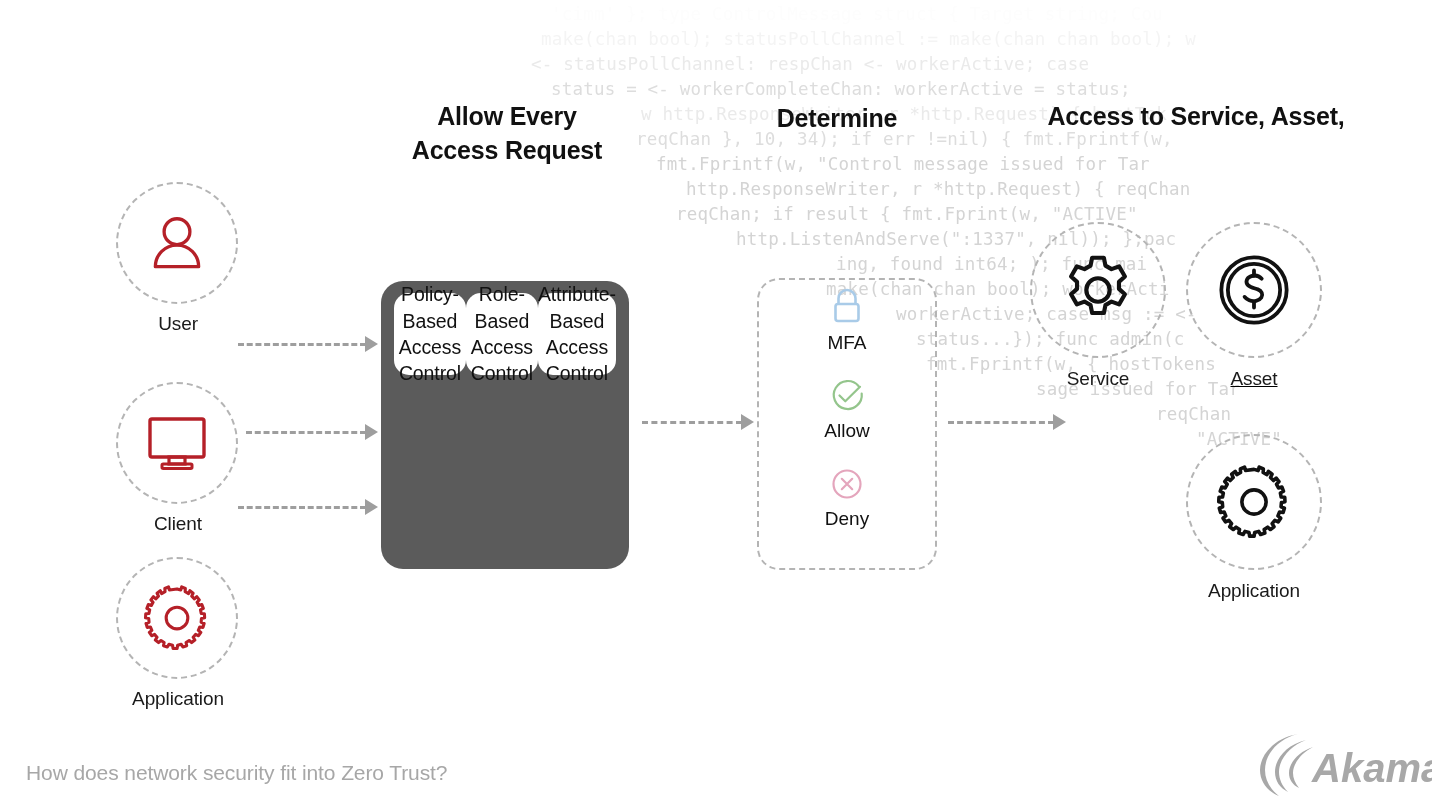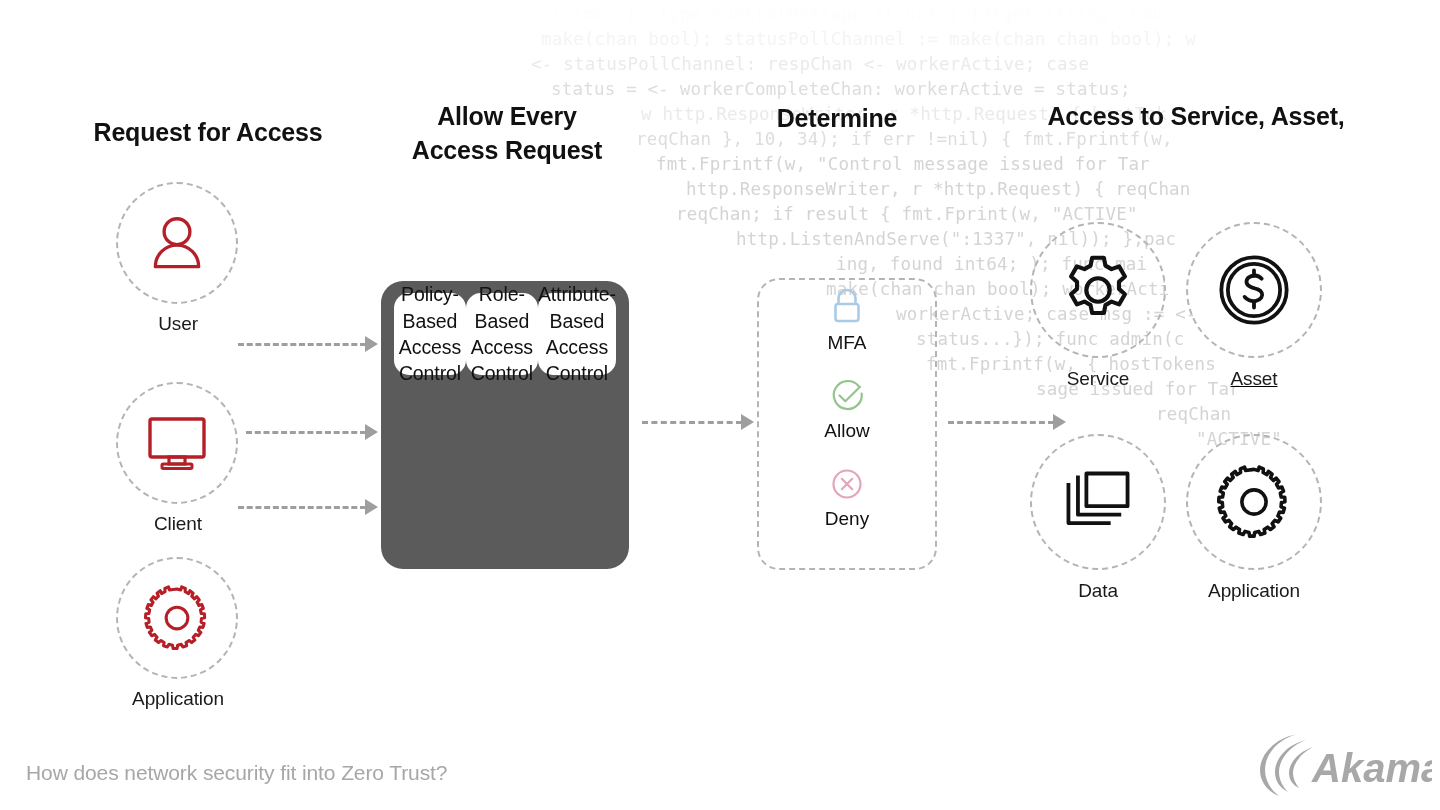--- a/index.html
+++ b/index.html
@@ -202,21 +202,20 @@
     <div class="code-line f4" style="left:800px; top:252px;">               ing, found int64; ); func mai</div>
     <div class="code-line f4" style="left:790px; top:277px;">             make(chan chan bool); workerActi</div>
     <div class="code-line f4" style="left:860px; top:302px;">            workerActive; case msg := &lt;-</div>
     <div class="code-line f4" style="left:880px; top:327px;">            status...}); func admin(c</div>
     <div class="code-line f4" style="left:890px; top:352px;">           fmt.Fprintf(w, { hostTokens</div>
     <div class="code-line f4" style="left:1000px; top:377px;text-align:center;">           sage issued for Tar</div>
     <div class="code-line f4" style="left:1120px; top:402px;">          reqChan</div>
     <div class="code-line f4" style="left:1160px; top:427px;">         "ACTIVE"</div>
   </div>
 
-  <div class="heading" style="left:58px; top:116px; width:300px;">Request for Access</div>
 
   <div class="heading" style="left:382px; top:100px; width:250px;">
     <div>Allow Every</div>
     <div>Access Request</div>
   </div>
 
   <div class="heading" style="left:712px; top:102px; width:250px;">
     <div>Determine</div>
   </div>
 
@@ -357,30 +356,20 @@
         <circle cx="32" cy="32" r="27.5" fill="none" stroke="#111111" stroke-width="3.2"></circle>
         <circle cx="32" cy="32" r="22" fill="none" stroke="#111111" stroke-width="3.2"></circle>
         <path d="M38.5 22.5 c-2.2 -2.4 -6.0 -3.2 -9.3 -2.0 -3.5 1.3 -4.6 5.0 -2.3 7.4 2.0 2.0 5.6 2.6 8.3 3.6
                  3.2 1.2 4.7 4.0 3.0 6.8 -1.9 3.0 -6.6 3.8 -10.2 2.4 -1.7 -0.7 -3.0 -1.7 -3.9 -2.9" fill="none" stroke="#111111" stroke-width="3.2" stroke-linecap="round"></path>
         <path d="M32 15.5 V20 M32 42 V46.8" fill="none" stroke="#111111" stroke-width="3.2" stroke-linecap="round"></path>
       </svg>
     </div>
     <div class="node-label">Asset</div>
   </div>
 
-  <div class="node big" style="left:1030px; top:434px;">
-    <div class="circle">
-      <svg width="76" height="72" viewBox="0 0 72 68">
-        <path d="M8 16 V54 H48" fill="none" stroke="#111111" stroke-width="3.6" stroke-linejoin="round"></path>
-        <path d="M17 9 V46 H58" fill="none" stroke="#111111" stroke-width="3.6" stroke-linejoin="round"></path>
-        <rect x="25" y="7" width="39" height="31" fill="none" stroke="#111111" stroke-width="3.6" stroke-linejoin="round"></rect>
-      </svg>
-    </div>
-    <div class="node-label">Data</div>
-  </div>
 
   <div class="node big" style="left:1186px; top:434px;">
     <div class="circle">
       <svg width="74" height="74" viewBox="0 0 64 64">
         <g fill="none" stroke="#111111" stroke-width="3.1" stroke-linejoin="round">
           <path d="M32 3.8
             l3.6 1.0 0.9 -3.0 3.6 1.6 -0.2 3.1 3.3 1.8 1.3 -2.8 3.1 2.5 -1.3 2.8 2.6 2.6
             2.3 -2.1 2.4 3.1 -2.1 2.3 1.7 3.2 2.9 -0.9 1.4 3.7 -2.7 1.5 0.7 3.5 3.1 0.2
             0.2 3.9 -3.1 0.7 -0.3 3.6 2.9 1.2 -1.1 3.8 -3.1 -0.4 -1.4 3.3 2.4 2.0 -2.2 3.2
             -2.9 -1.3 -2.3 2.8 1.6 2.7 -3.1 2.4 -2.4 -2.0 -3.0 2.0 0.6 3.1 -3.7 1.2 -1.6 -2.7

